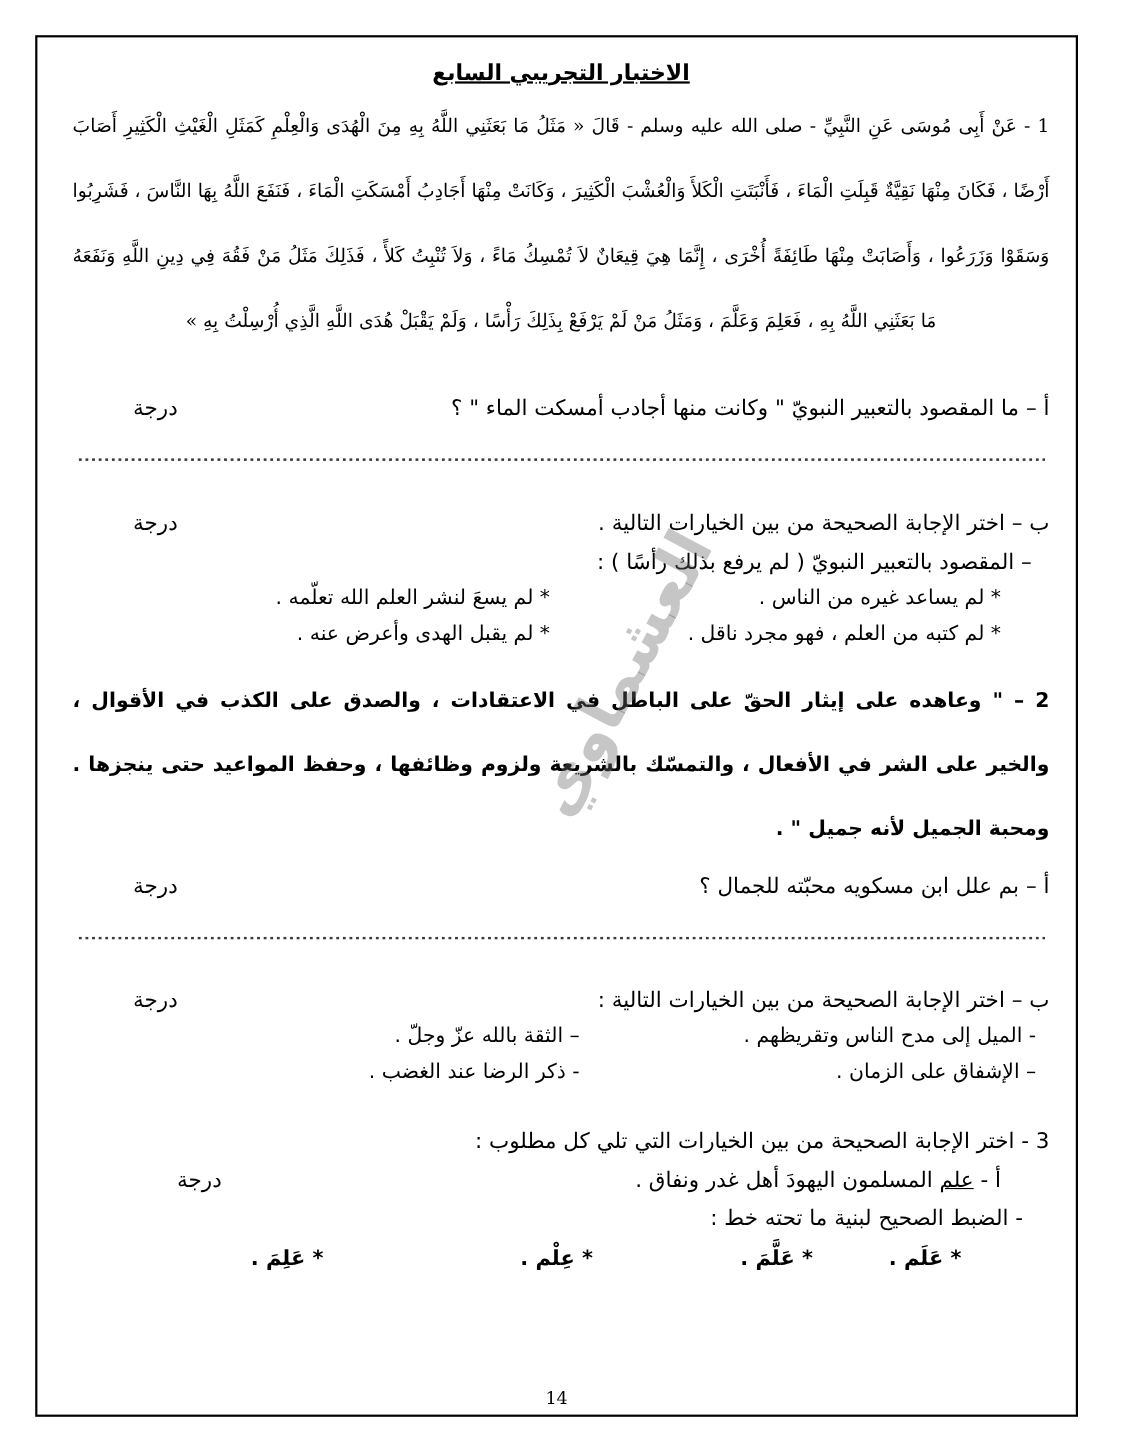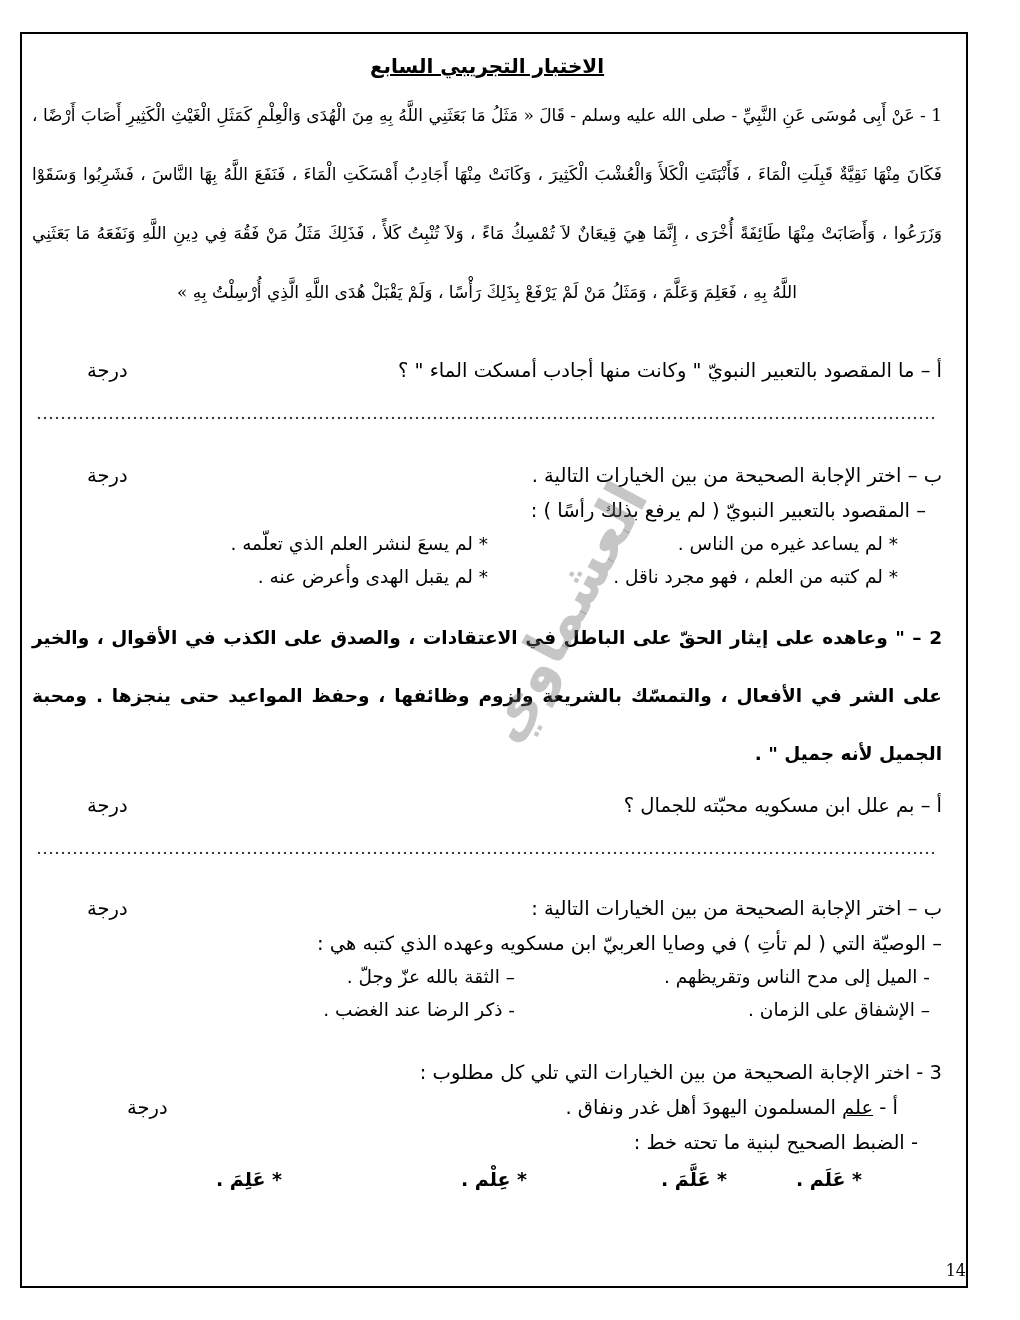--- a/index.html
+++ b/index.html
@@ -4,24 +4,24 @@
 <style>
   * { margin:0; padding:0; box-sizing:border-box; }
   html,body { width:1020px; height:1320px; background:#ffffff; }
   body {
     position:relative;
     font-family:"DejaVu Sans", sans-serif;
     color:#000;
     direction:rtl;
   }
   .frame {
-    position:absolute; left:20px; top:32px;
+    position:absolute; left:32px; top:32px;
     width:948px; height:1256px;
     border:2px solid #000;
-    padding:12px 24px 10px 10px;
+    padding:12px 24px 10px 32px;
     overflow:visible;
   }
   .title {
     text-align:center; font-weight:700; font-size:20px;
     text-decoration:underline; margin-top:6px; line-height:28px;
   }
   .hadith {
     margin-top:6px;
     font-size:17px; line-height:59px;
     text-align:justify; text-align-last:center;
@@ -64,21 +64,21 @@
   .ul { text-decoration:underline; }
   .watermark {
     position:absolute; top:578px; left:400px; width:330px;
     font-size:58px; font-weight:700; letter-spacing:1px;
     color:rgba(105,105,105,0.38);
     transform:rotate(-62deg); transform-origin:center;
     text-align:center; pointer-events:none; white-space:nowrap;
   }
   .pagenum {
     position:absolute; left:0; right:0; bottom:6px;
-    font-size:16px;
+    text-align:center; font-size:16px;
     font-family:"DejaVu Serif","DejaVu Sans",serif;
   }
 </style>
 </head>
 <body>
 
 <div class="frame">
 
   <div class="title">الاختبار التجريبي السابع</div>
 
@@ -93,40 +93,39 @@
 
   <div class="row r-q1bhead">
     <span class="bold qtext">ب – اختر الإجابة الصحيحة من بين الخيارات التالية .</span>
     <span class="bold grade">درجة</span>
   </div>
 
   <div class="bold sub">– المقصود بالتعبير النبويّ ( لم يرفع بذلك رأسًا ) :</div>
 
   <div class="opts q1opts">
     <span>* لم يساعد غيره من الناس .</span>
-    <span>* لم يسعَ لنشر العلم الذي تعلّمه .</span>
+    <span>* لم يسعَ لنشر العلم الله تعلّمه .</span>
     <span>* لم كتبه من العلم ، فهو مجرد ناقل .</span>
     <span>* لم يقبل الهدى وأعرض عنه .</span>
   </div>
 
   <p class="q2text">2 – " وعاهده على إيثار الحقّ على الباطل في الاعتقادات ، والصدق على الكذب في الأقوال ، والخير على الشر في الأفعال ، والتمسّك بالشريعة ولزوم وظائفها ، وحفظ المواعيد حتى ينجزها . ومحبة الجميل لأنه جميل " .</p>
 
   <div class="row r-q2a">
     <span class="bold qtext">أ – بم علل ابن مسكويه محبّته للجمال ؟</span>
     <span class="bold grade">درجة</span>
   </div>
 
   <div class="dots dots2"></div>
 
   <div class="row r-q2bhead">
     <span class="bold qtext">ب – اختر الإجابة الصحيحة من بين الخيارات التالية :</span>
     <span class="bold grade">درجة</span>
   </div>
 
-  <div class="bold sub" style="padding-right:0;">– الوصيّة التي ( لم تأتِ ) في وصايا العربيّ ابن مسكويه وعهده الذي كتبه هي :</div>
 
   <div class="opts q2opts">
     <span>- الميل إلى مدح الناس وتقريظهم .</span>
     <span>– الثقة بالله عزّ وجلّ .</span>
     <span>– الإشفاق على الزمان .</span>
     <span>- ذكر الرضا عند الغضب .</span>
   </div>
 
   <div class="bold qtext q3head">3 - اختر الإجابة الصحيحة من بين الخيارات التي تلي كل مطلوب :</div>
 

